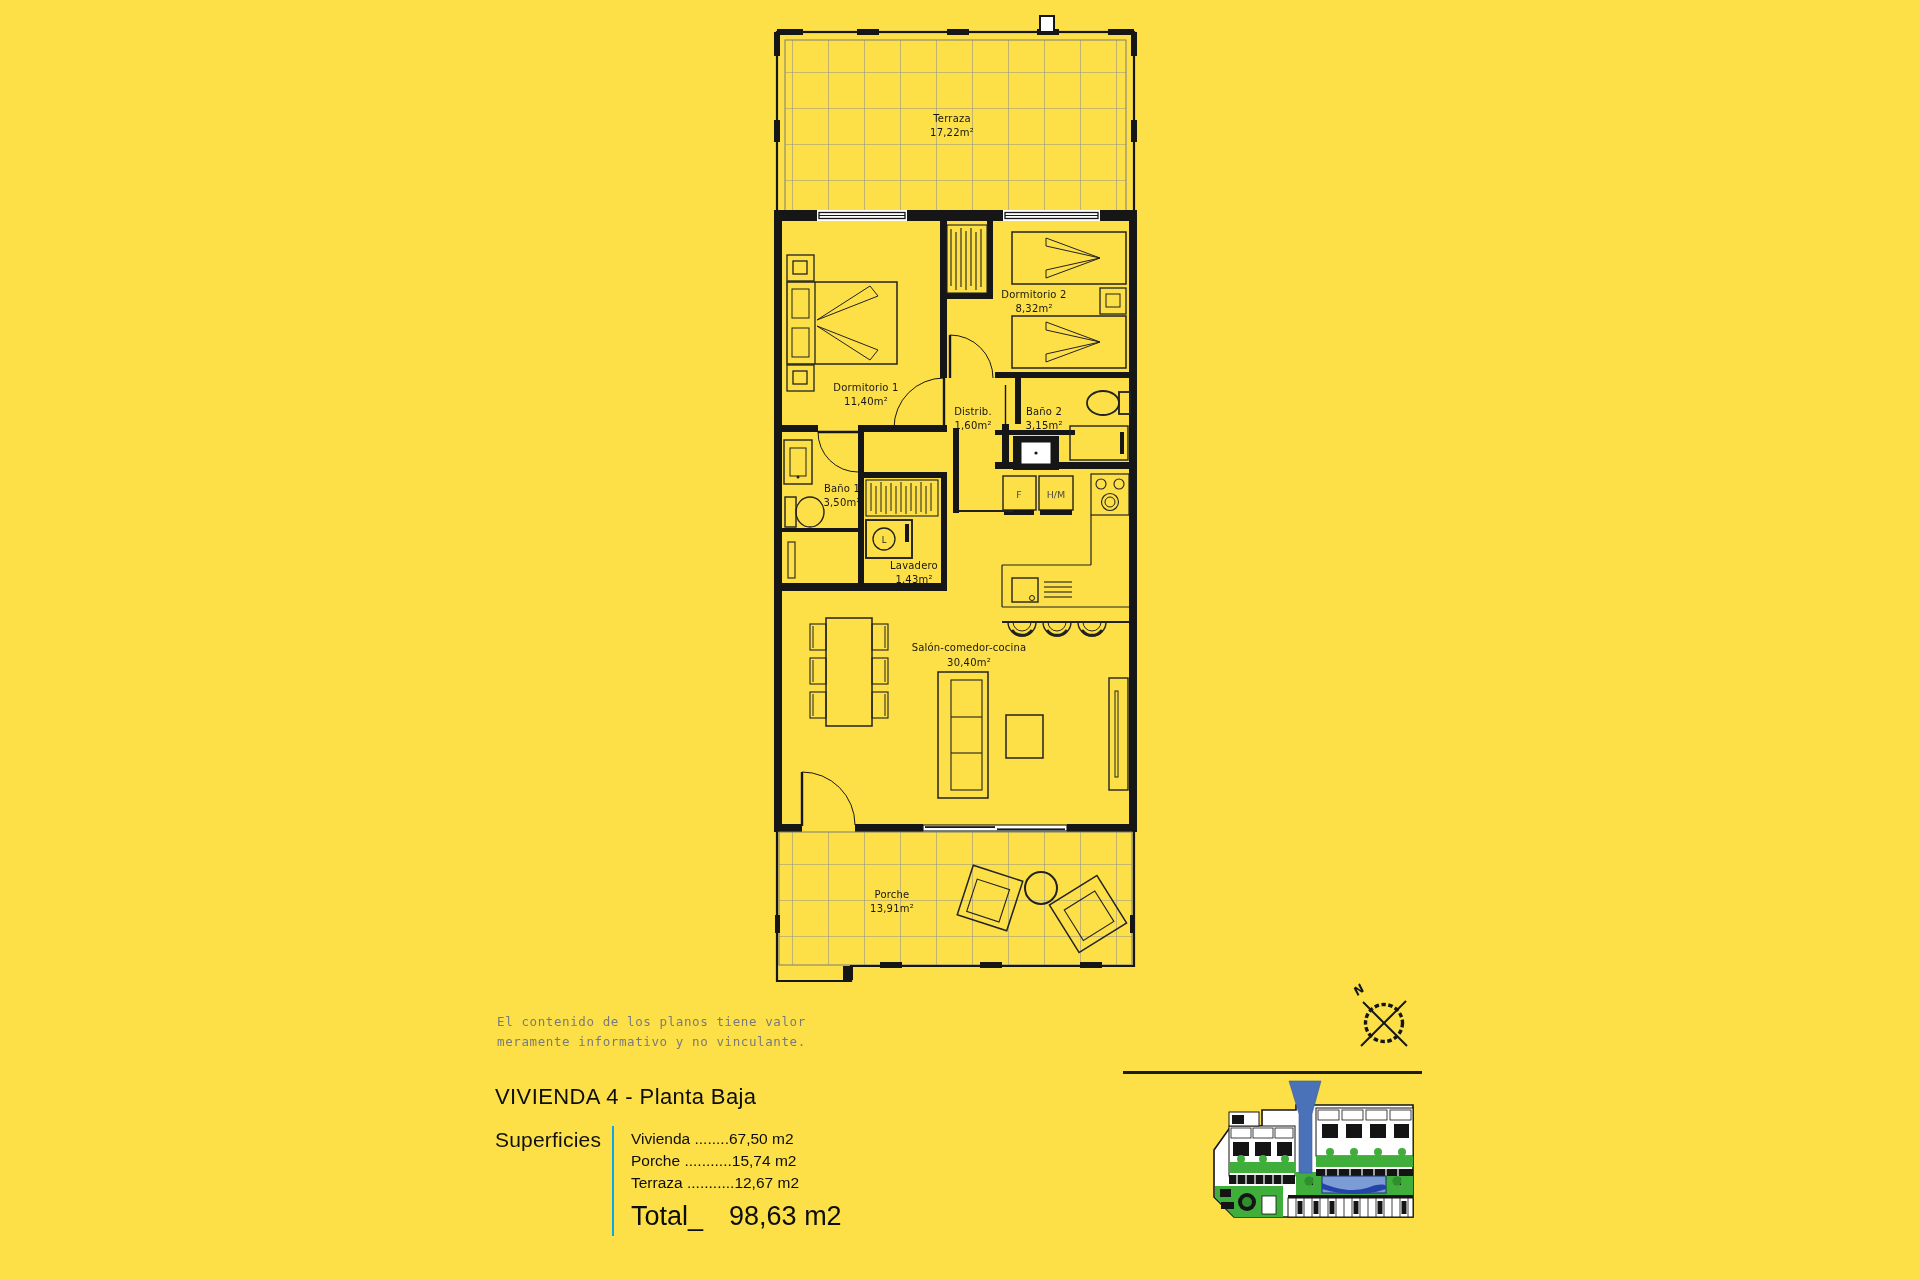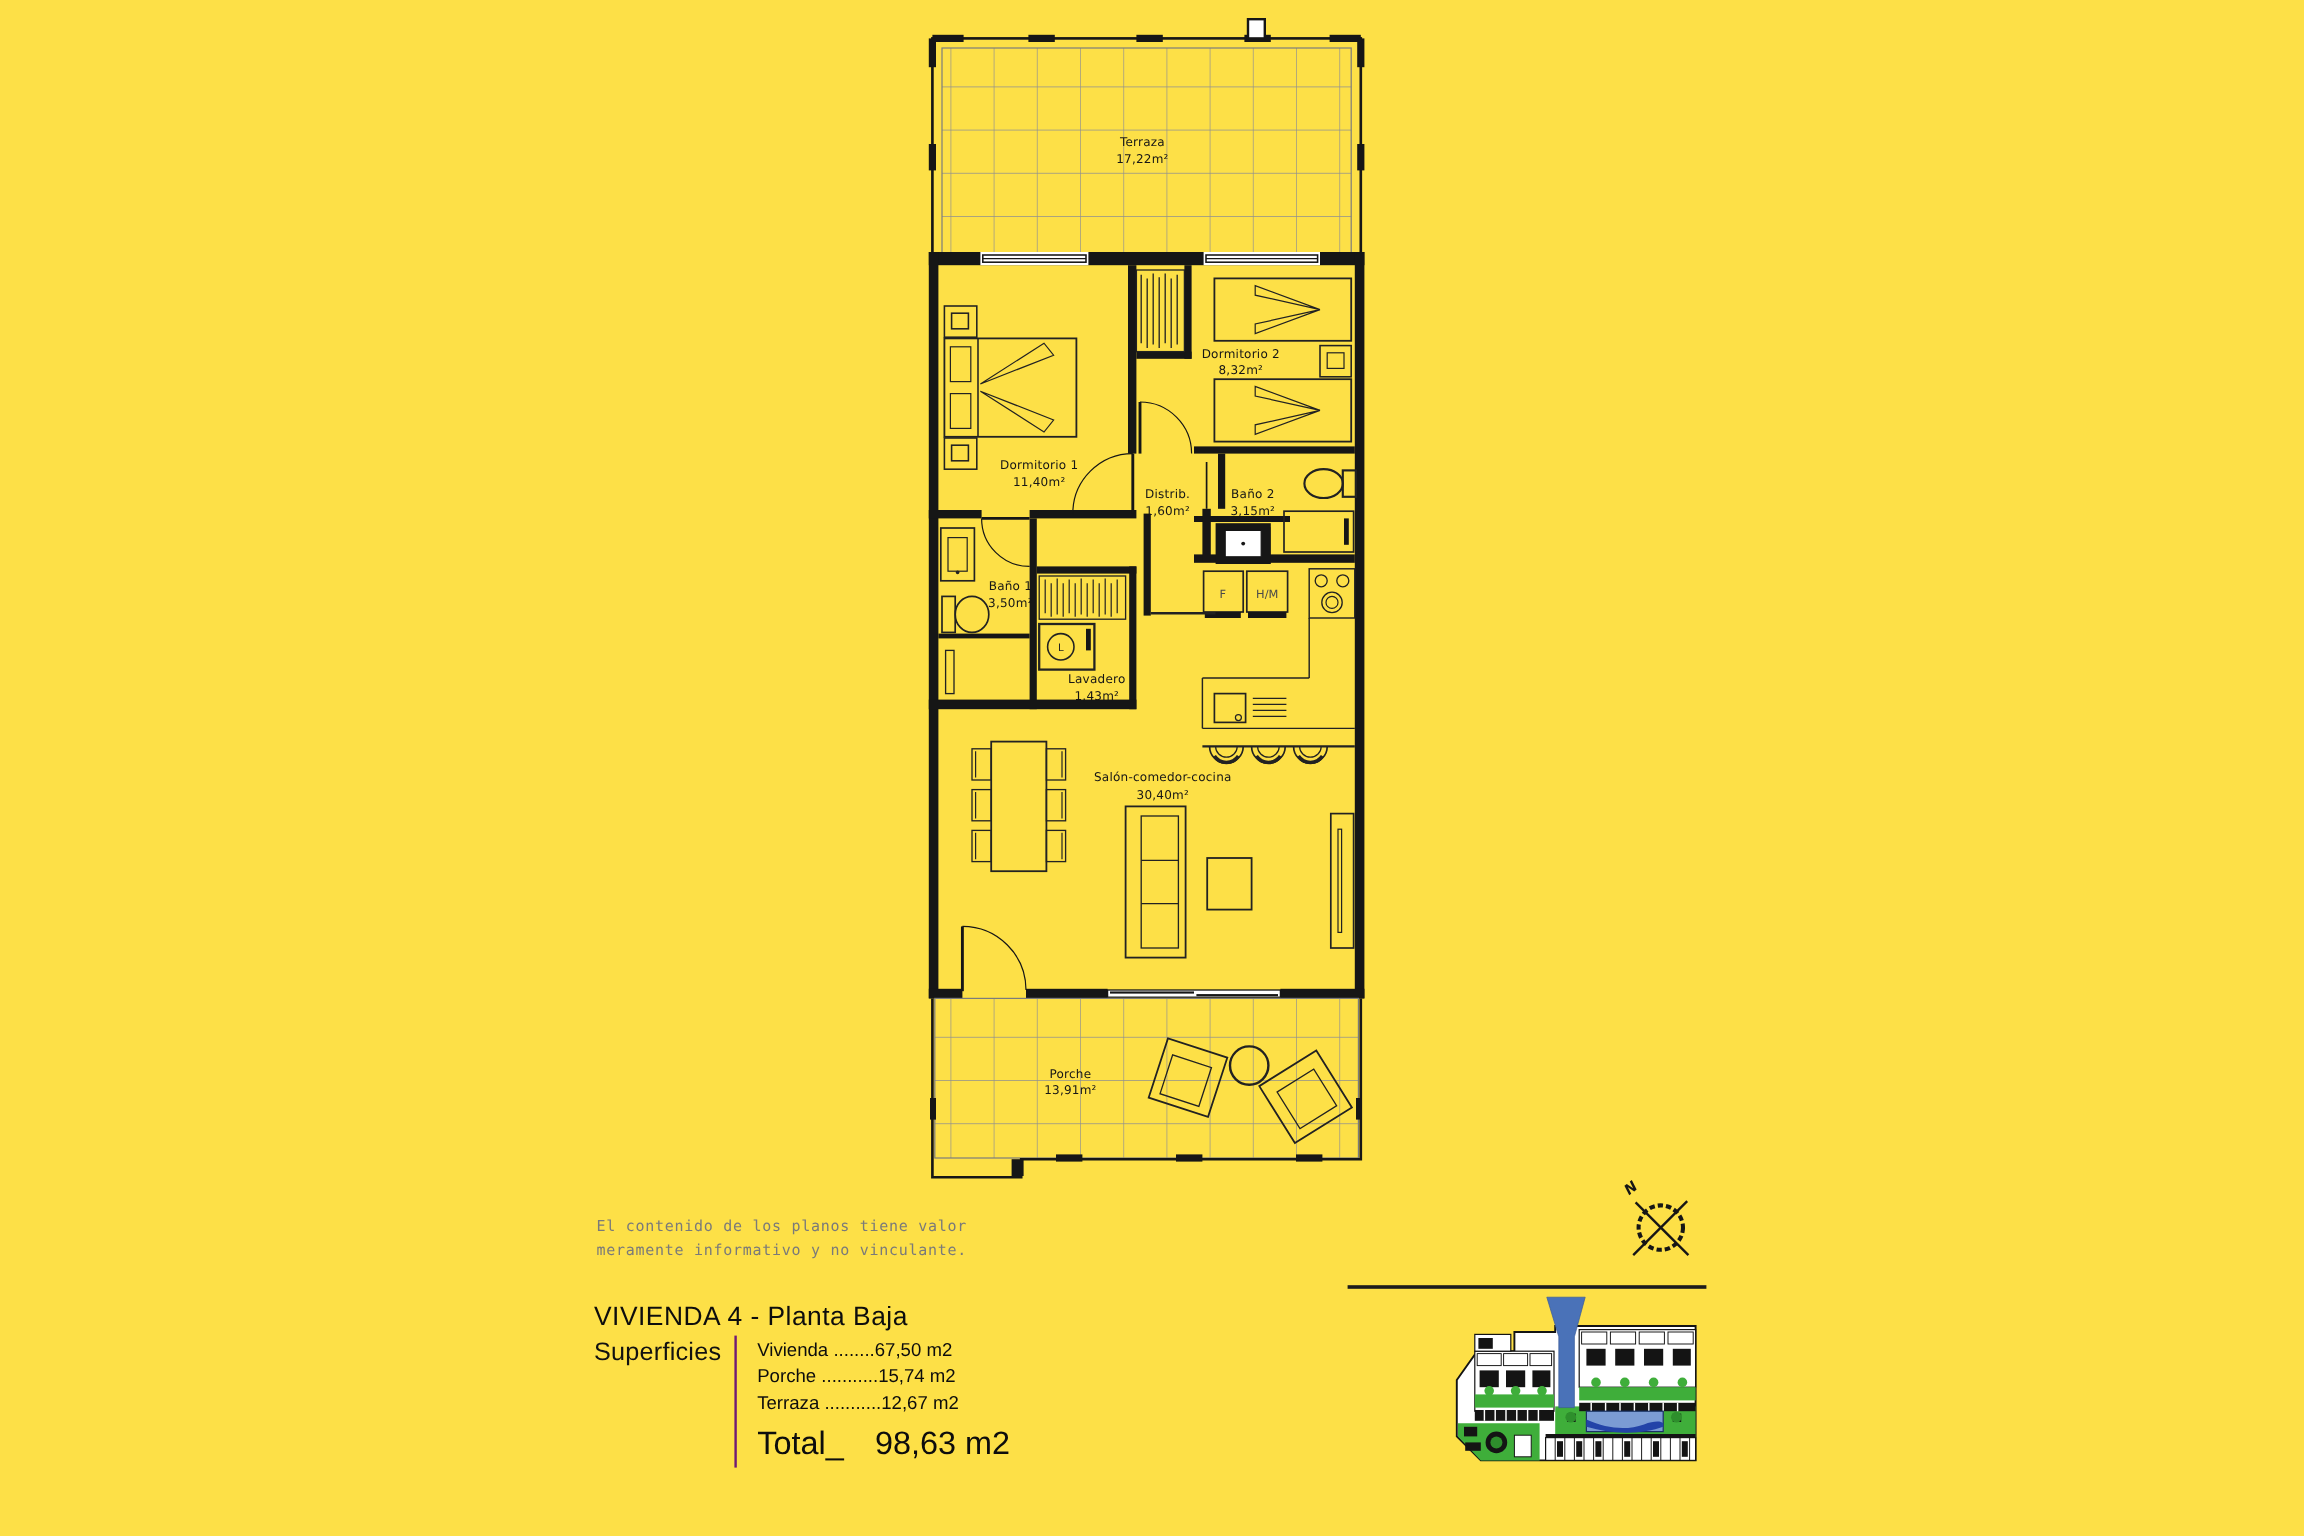--- a/index.html
+++ b/index.html
@@ -7,23 +7,23 @@
           font-family:"Liberation Sans",sans-serif;color:#161616;}
   svg text{font-family:"DejaVu Sans",sans-serif;fill:#161616;}
   .rname,.rarea{font-size:10px;letter-spacing:.2px;}
   .appl{font-size:9.5px;fill:#4a4a4a;}
   .washl{font-size:8.5px;fill:#222;}
   .abs{position:absolute;}
   .disclaimer{left:497px;top:1012px;font-family:"DejaVu Sans Mono",monospace;
               font-size:12.5px;line-height:20px;color:#7a7a7a;letter-spacing:.6px;}
   .titleblock{left:495px;top:1084px;width:360px;}
   .tb-title{font-size:22px;font-weight:normal;letter-spacing:.4px;color:#0d0d0d;}
-  .tb-body{display:flex;margin-top:3px;}
+  .tb-body{display:flex;margin-top:16px;}
   .tb-surfaces{font-size:21px;width:117px;letter-spacing:.2px;padding-top:2px;color:#111;}
-  .tb-rows{border-left:2px solid #701a75;padding-left:17px;padding-top:2px;padding-bottom:4px;}
+  .tb-rows{border-left:2px solid #0ea5e9;padding-left:17px;padding-top:2px;padding-bottom:4px;}
   .tb-row{font-size:15.5px;line-height:22px;color:#0d0d0d;white-space:nowrap;}
   .tb-total{margin-top:7px;font-size:27px;font-weight:normal;white-space:nowrap;color:#0d0d0d;}
   .tb-total .gap{display:inline-block;width:26px;}
   .divline{left:1123px;top:1071px;width:299px;height:0;border-top:3px solid #1c1c1c;}
 </style>
 </head>
 <body>
 
 <div class="canvas">
 

